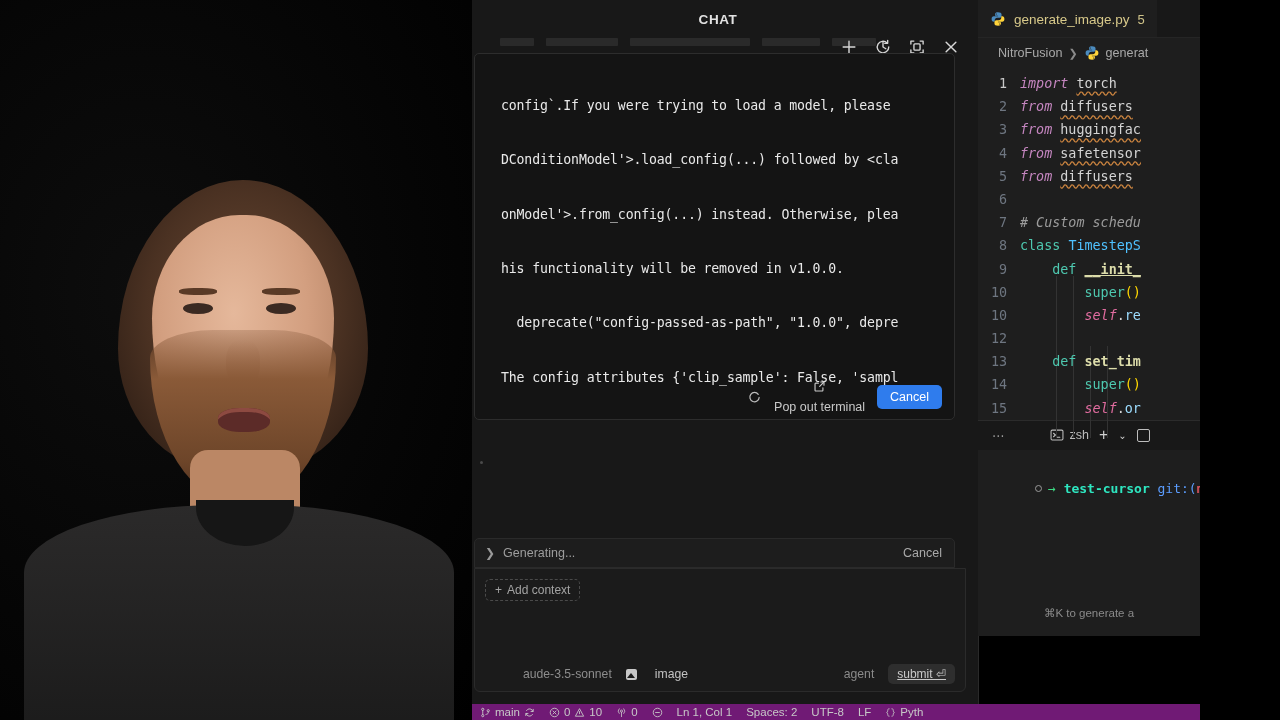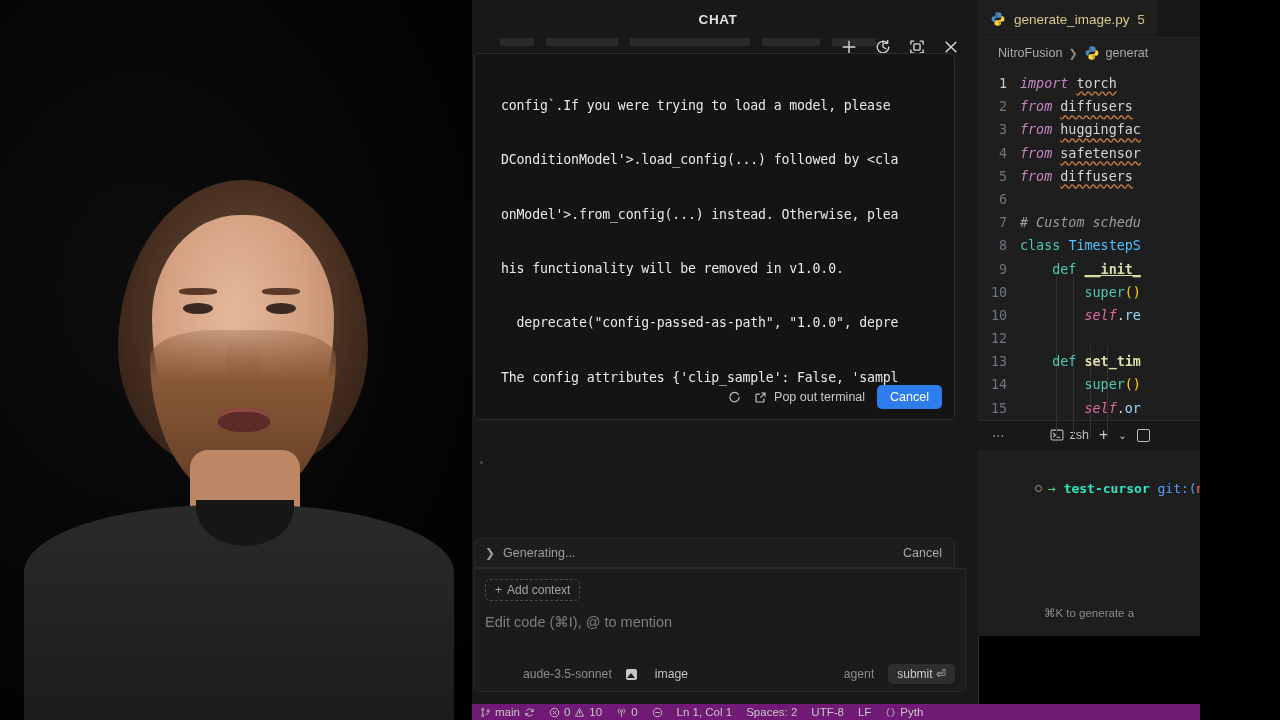--- a/index.html
+++ b/index.html
@@ -113,21 +113,21 @@
   }
   .term-line{ height:18.1px; }
   .term-foot{
     position:absolute; left:0; right:0; bottom:0; height:44px;
     display:flex; align-items:center; justify-content:flex-end;
     gap:12px; padding:0 12px 0 0;
   }
   .retry-ico{ width:15px; height:15px; color:#bdbdbd; }
   .popout{
     display:flex; align-items:center; gap:7px;
-    font-size:12.5px; color:#c9c9c9; cursor:pointer;
+    font-size:12.5px; color:#c9c9c9; cursor:pointer;flex-direction:column;
   }
   .popout svg{ width:13px; height:13px; }
   .btn-cancel{
     background:#2f7ced; color:#fff; font-size:12.5px;
     padding:5px 13px; border-radius:5px; border:none; cursor:pointer;
     font-family:"Liberation Sans", sans-serif;
   }
 
   
   .mini-dot{
@@ -171,21 +171,21 @@
     display:inline-block; position:relative;
   }
   .imgchip .sq::after{
     content:""; position:absolute; left:1.5px; bottom:1.5px;
     border-left:4px solid transparent; border-right:4px solid transparent;
     border-bottom:5px solid #1b1b1b;
   }
   .agent{ margin-left:auto; color:#8a8a8a; cursor:pointer; }
   .submit{
     background:#2e2e2e; color:#cacaca; border-radius:5px;
-    padding:3px 9px; font-size:12px; cursor:pointer;
+    padding:3px 9px; font-size:12px; cursor:pointer;text-decoration:underline;
   }
 
   
   #editor{
     position:absolute; left:978px; top:0; width:222px; height:636px;
     background:#1e1e1e; overflow:hidden;
   }
   .tabbar{
     height:38px; display:flex; align-items:center;
     background:#181818; border-bottom:1px solid #252525;
@@ -375,21 +375,20 @@
       <span class="chev">❯</span>
       <span class="gen-text">Generating...</span>
       <span class="gen-cancel">Cancel</span>
     </div>
 
     <div id="inputBox">
       <span class="addctx">
         <span>+</span>
         <span>Add context</span>
       </span>
-      <div class="ph">Edit code (⌘I), @ to mention</div>
 
       <div class="inp-foot">
         <span class="mdl">aude-3.5-sonnet</span>
         <span class="imgchip">
           <span class="sq"></span>
           <span>image</span>
         </span>
         <span class="agent">agent</span>
         <span class="submit">submit ⏎</span>
       </div>

